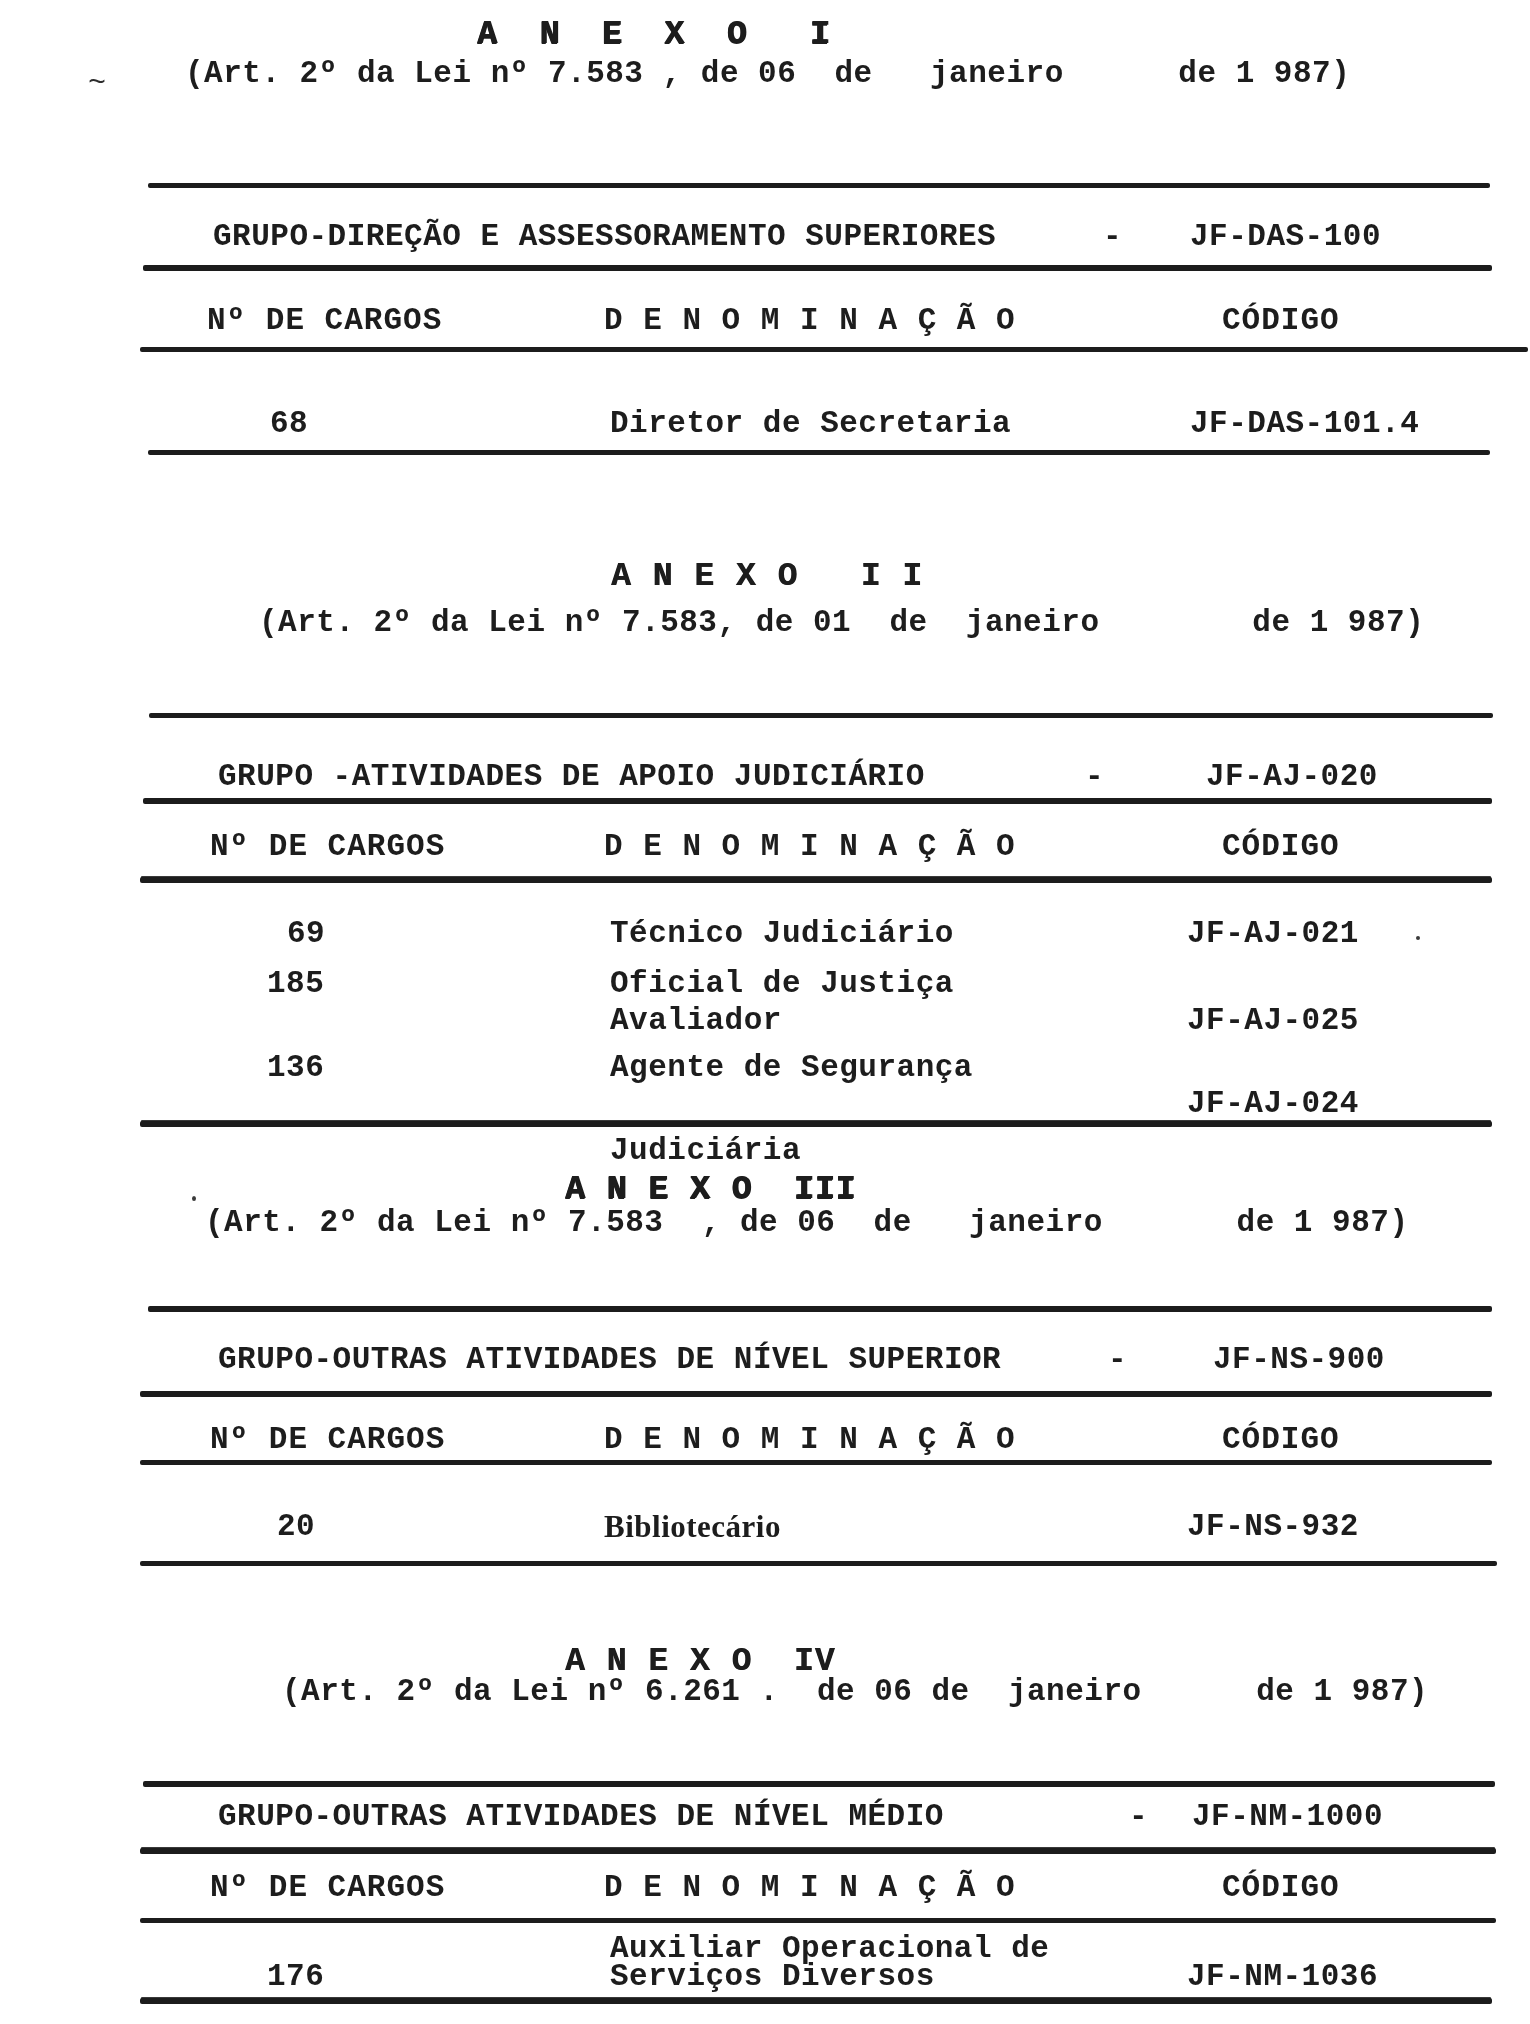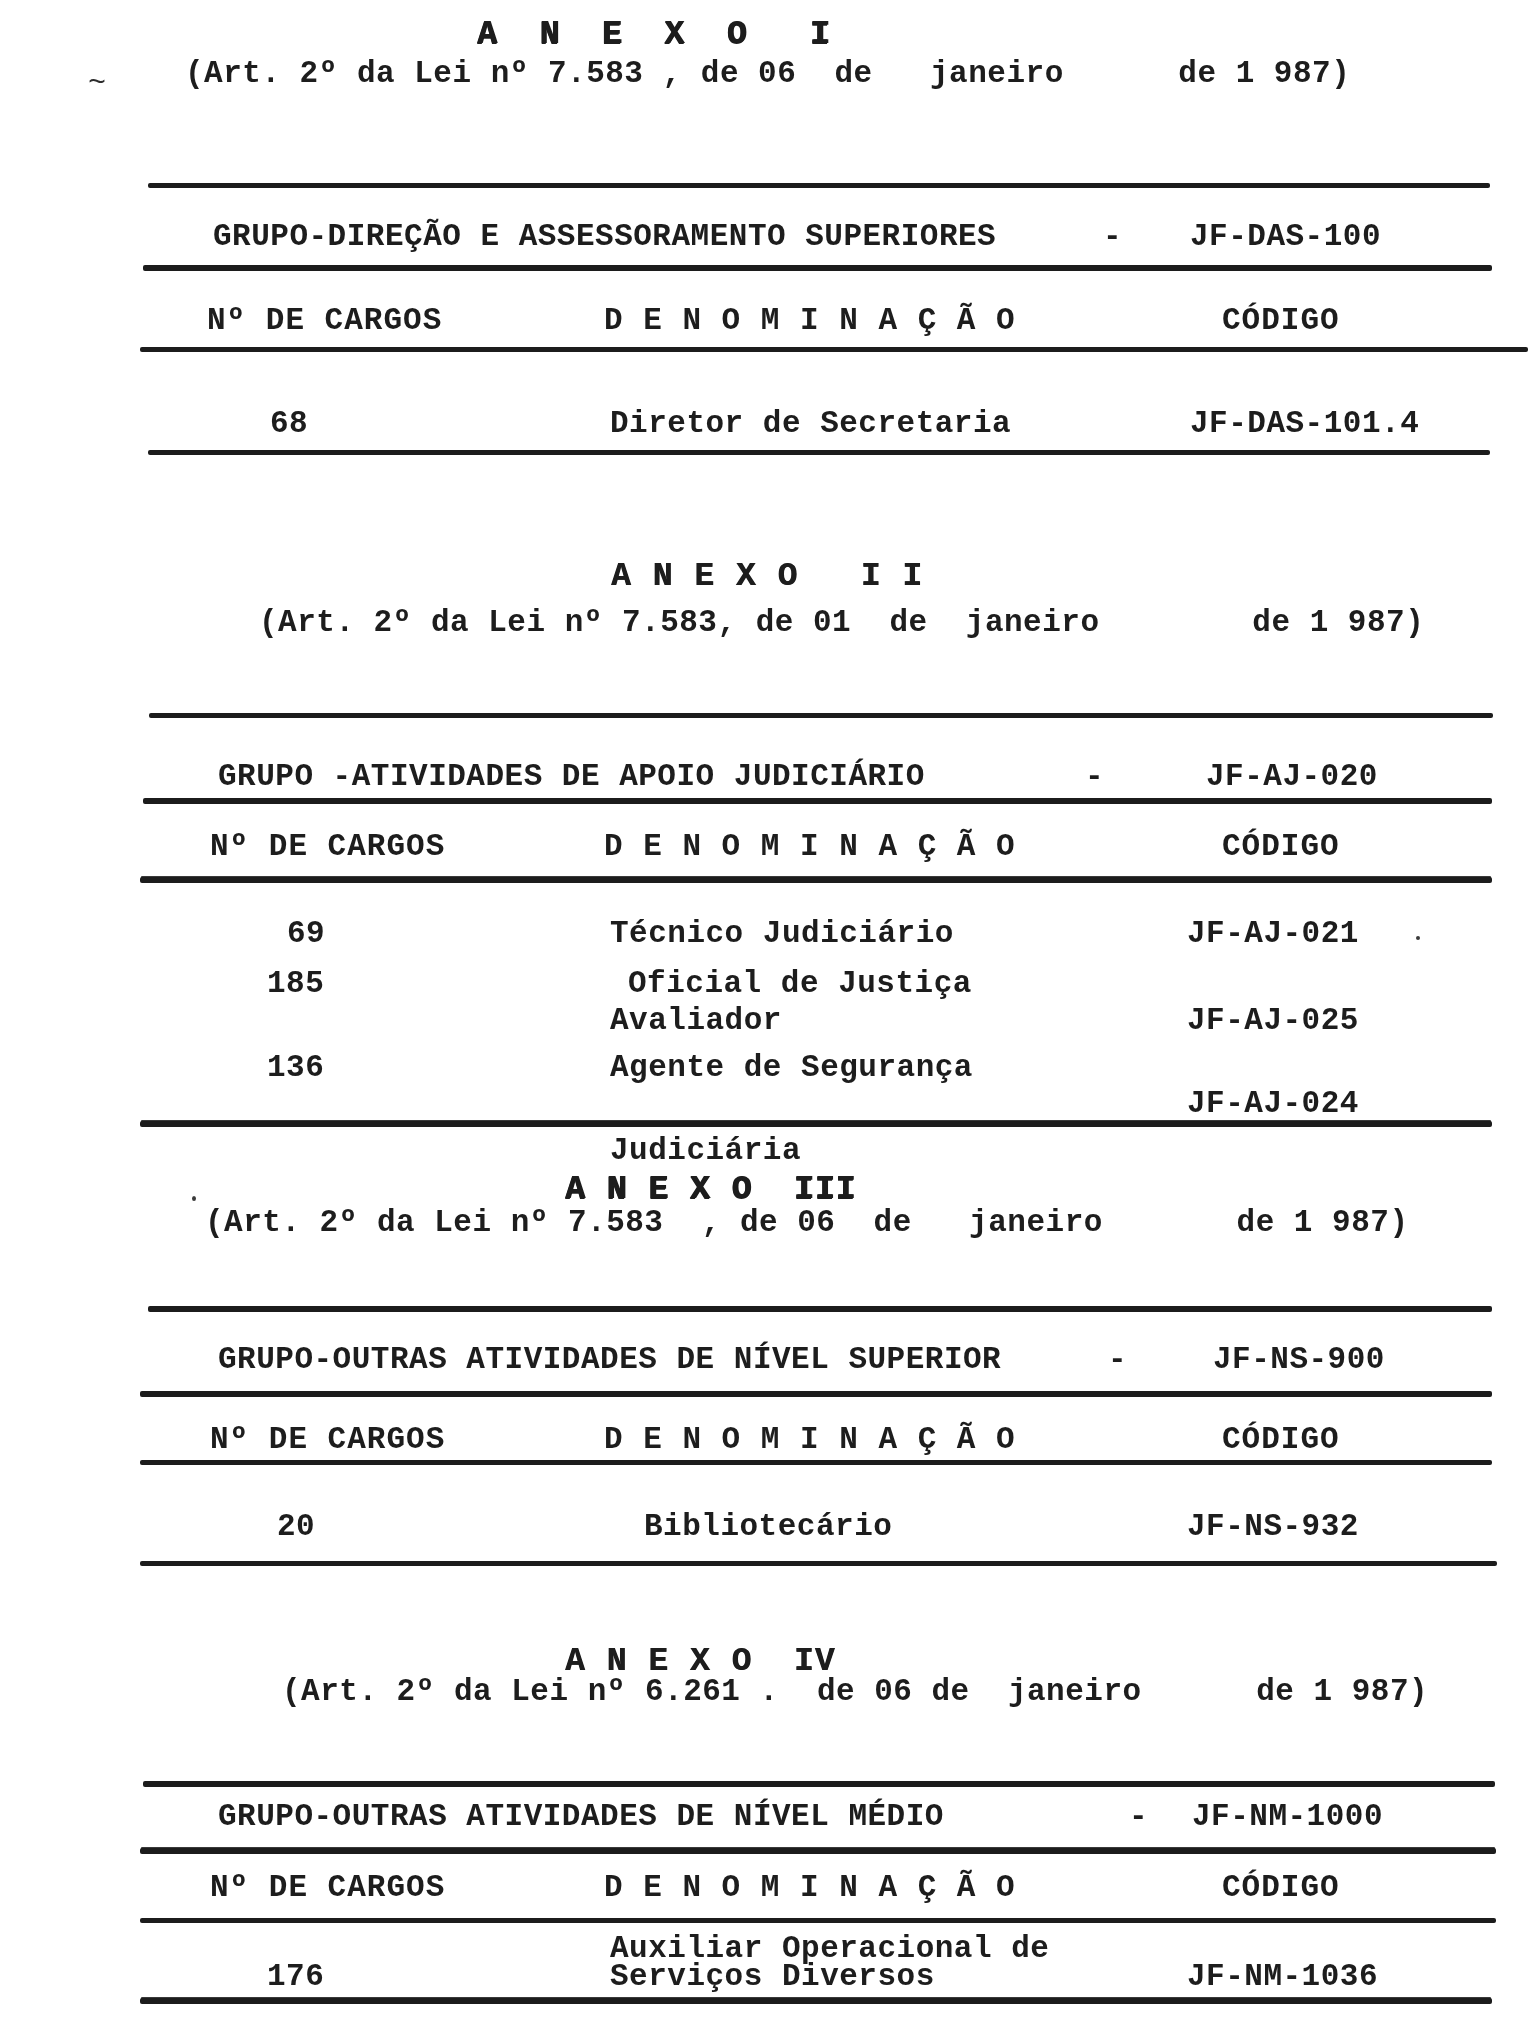--- a/index.html
+++ b/index.html
@@ -95,21 +95,21 @@
     <div class="t colhead" style="left:604px; top:831px;">D E N O M I N A Ç Ã O</div>
     <div class="t colhead" style="left:1222px; top:831px;">CÓDIGO</div>
 
     <div class="rule thin" style="left:140px; top:877px; width:1352px; height:6px;"></div>
 
     <div class="t" style="left:287px; top:918px;">69</div>
     <div class="t" style="left:610px; top:918px;">Técnico Judiciário</div>
     <div class="t" style="left:1187px; top:918px;">JF-AJ-021</div>
 
     <div class="t" style="left:267px; top:968px;">185</div>
-    <div class="t" style="left:628px; top:968px;">Oficial de Justiça</div>
+    <div class="t" style="left:610px; top:968px;">Oficial de Justiça</div>
     <div class="t" style="left:610px; top:1005px;">Avaliador</div>
     <div class="t" style="left:1187px; top:1005px;">JF-AJ-025</div>
 
     <div class="t" style="left:267px; top:1052px;">136</div>
     <div class="t" style="left:610px; top:1052px;">Agente de Segurança</div>
     <div class="t" style="left:610px; top:1088px;margin-top:47px;">Judiciária</div>
     <div class="t" style="left:1187px; top:1088px;">JF-AJ-024</div>
 
     <div class="rule thin" style="left:140px; top:1121px; width:1352px; height:6px;"></div>
   </section>
@@ -126,21 +126,21 @@
 
     <div class="rule" style="left:140px; top:1391px; width:1352px; height:6px;"></div>
 
     <div class="t colhead" style="left:210px; top:1424px;">Nº DE CARGOS</div>
     <div class="t colhead" style="left:604px; top:1424px;">D E N O M I N A Ç Ã O</div>
     <div class="t colhead" style="left:1222px; top:1424px;">CÓDIGO</div>
 
     <div class="rule" style="left:140px; top:1460px; width:1352px; height:5px;"></div>
 
     <div class="t" style="left:277px; top:1511px;">20</div>
-    <div class="t" style="left:644px; top:1511px;">Bibliotecário</div>
+    <div class="t" style="left:604px; top:1511px;font-family:Liberation Serif, serif;">Bibliotecário</div>
     <div class="t" style="left:1187px; top:1511px;">JF-NS-932</div>
 
     <div class="rule" style="left:140px; top:1561px; width:1357px; height:5px;"></div>
   </section>
 
   <section>
     <div class="t title" style="left:565px; top:1645px;">A N E X O  IV</div>
     <div class="t" style="left:282px; top:1676px;">(Art. 2º da Lei nº 6.261 .  de 06 de  janeiro      de 1 987)</div>
 
     <div class="rule" style="left:143px; top:1781px; width:1352px; height:6px;"></div>

